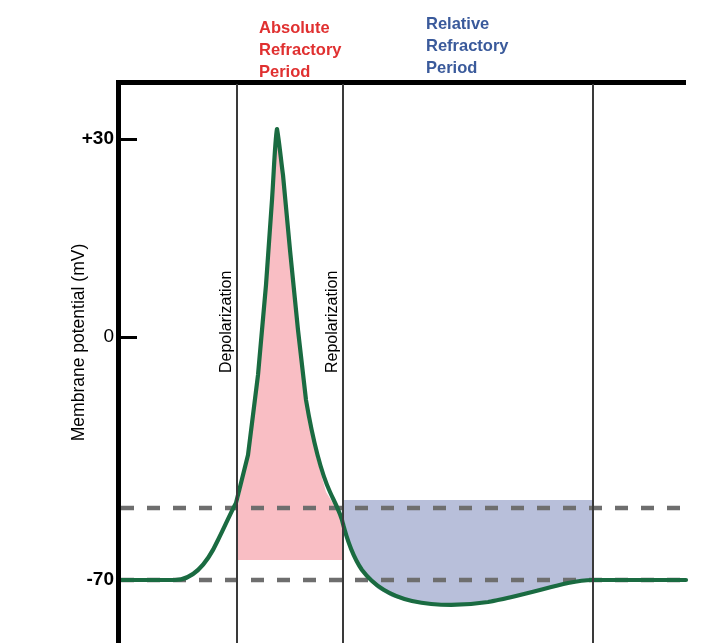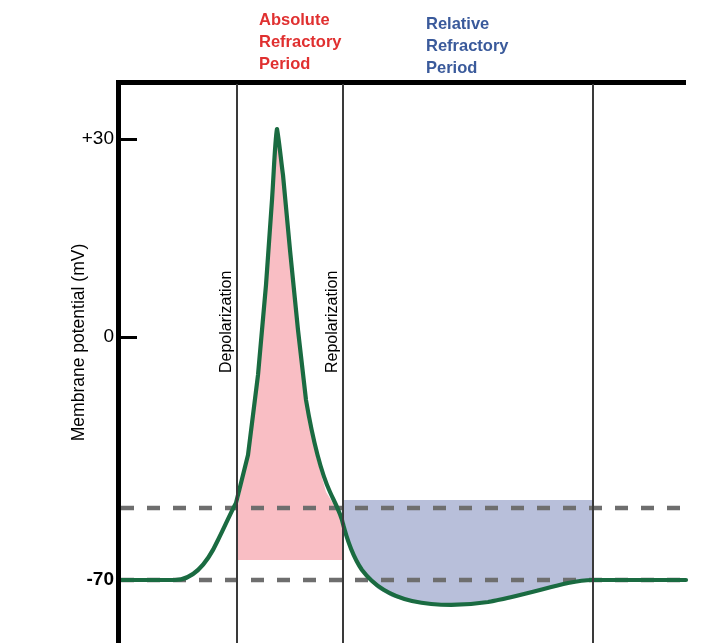--- a/index.html
+++ b/index.html
@@ -23,21 +23,21 @@
   
   .period-label {
     position: absolute;
     font-size: 16.5px;
     line-height: 22px;
     font-weight: 600;
     white-space: pre-line;
   }
   #absolute-period-label {
     left: 259px;
-    top: 8px;
+    top: 16px;
     color: #e03030;
   }
   #relative-period-label {
     left: 426px;
     top: 12px;
     color: #3a5a9b;
   }
 
   
   #axis-top {
@@ -67,21 +67,21 @@
   #y-tick-30 { top: 138px; }
   #y-tick-0  { top: 336px; }
 
   .y-tick-label {
     position: absolute;
     font-size: 19px;
     text-align: right;
     width: 60px;
     color: #000000;
   }
-  #y-label-30 { left: 54px; top: 127px; }
+  #y-label-30 { left: 54px; top: 127px; font-weight: bold; }
   #y-label-0  { left: 54px; top: 325px; }
   #y-label-70 { left: 54px; top: 568px; font-weight: bold; }
 
   #y-axis-title {
     position: absolute;
     left: -62px;
     top: 332px;
     width: 280px;
     text-align: center;
     font-size: 17.5px;

